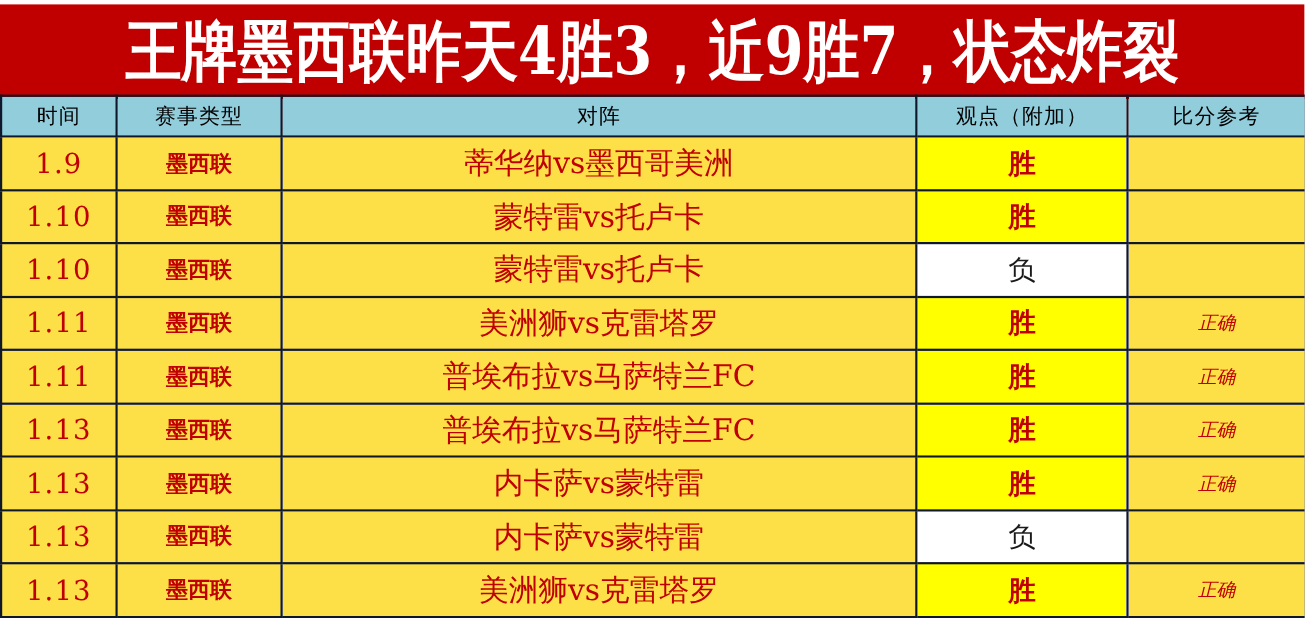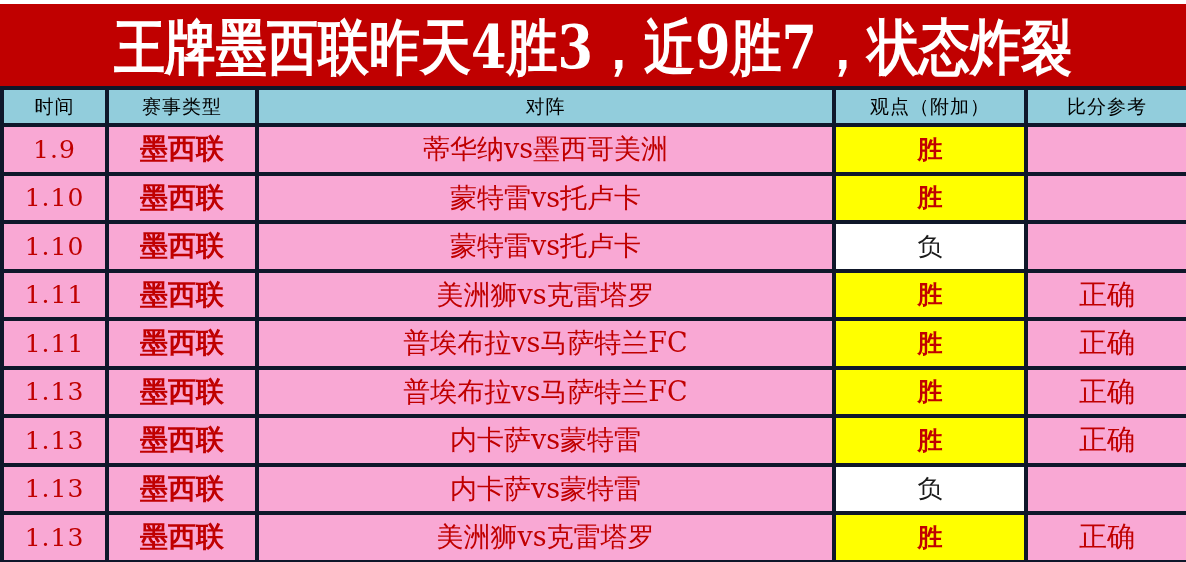--- a/index.html
+++ b/index.html
@@ -44,21 +44,21 @@
 
   
   table.picks {
     position: absolute;
     left: 0; top: 86px;
     width: 1186px;
     border-collapse: collapse;
     table-layout: fixed;
   }
   table.picks td, table.picks th {
-    border: 4px solid #0f172a;
+    border: 2px solid #0f172a;
     padding: 0;
     text-align: center;
     vertical-align: middle;
     overflow: hidden;
     white-space: nowrap;
   }
 
   
   col.c-time  { width: 105px; }
   col.c-type  { width: 150px; }
@@ -71,32 +71,32 @@
     background: #92CDDC;
     color: #000000;
     font-family: "DejaVu Serif", "Liberation Serif", serif;
     font-weight: normal;
     font-size: 19px;
     letter-spacing: 1px;
   }
 
   tbody td {
     height: 48.5px;
-    background: #f9a8d4;
+    background: #fde047;
   }
 
   .cell-time {
     color: #C00000;
     font-size: 25px;
     font-family: "DejaVu Serif", "Liberation Serif", serif;
     letter-spacing: 1px;
   }
   .cell-type {
     color: #C00000;
-    font-size: 28px;
+    font-size: 20px;
     font-weight: bold;
     font-family: "DejaVu Serif", "Liberation Serif", serif;
   }
   .cell-match {
     color: #C00000;
     font-size: 27px;
     font-weight: normal;
     font-family: "DejaVu Serif", "Liberation Serif", serif;
   }
   .cell-view {
@@ -108,22 +108,23 @@
     color: #C00000;
     font-weight: bold;
   }
   .cell-view.lose {
     background: #ffffff !important;
     color: #1a1a1a;
     font-weight: normal;
   }
   .cell-score {
     color: #C00000;
-    font-size: 28px;
-    font-family: "DejaVu Serif", "Liberation Serif", serif;
+    font-size: 17px;
+    font-family: "DejaVu Serif", "Liberation Serif", serif;
+    font-style: italic;
   }
   .cell-score.empty { color: transparent; }
 </style>
 </head>
 <body>
 
 <div id="page">
 
   <div class="title-banner">
     <div class="title-text">王牌墨西联昨天4胜3，近9胜7，状态炸裂</div>

